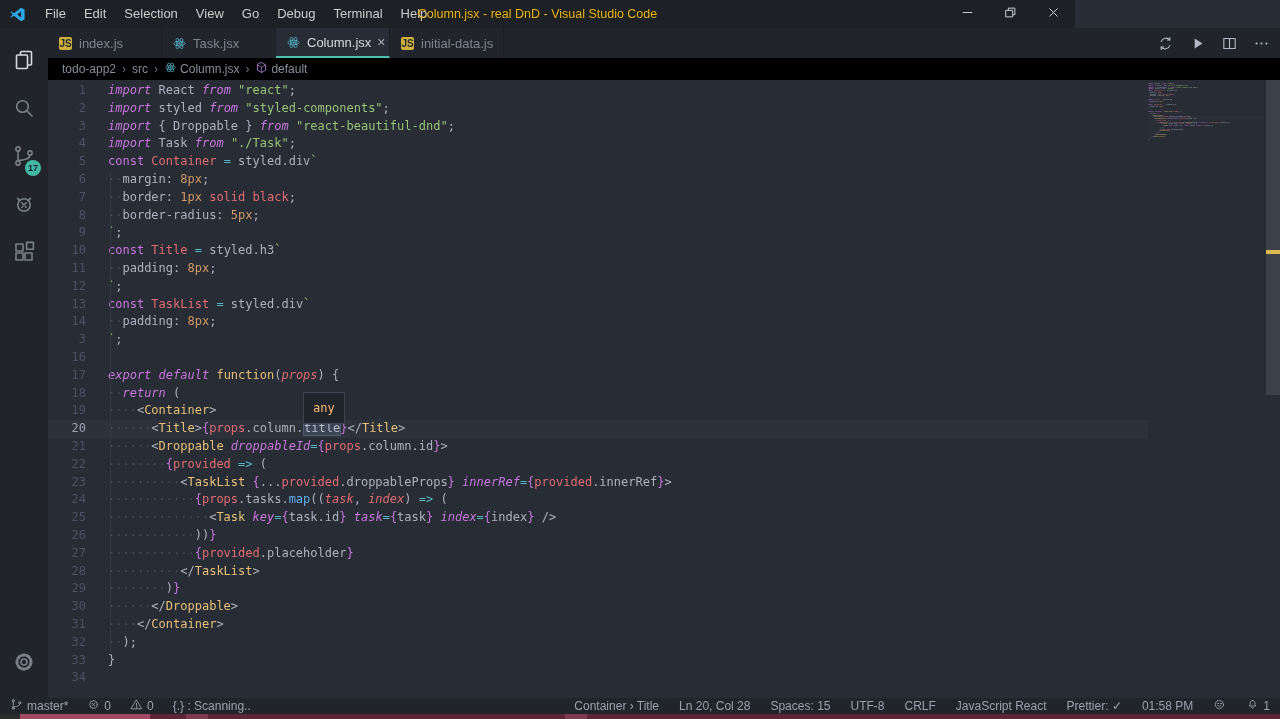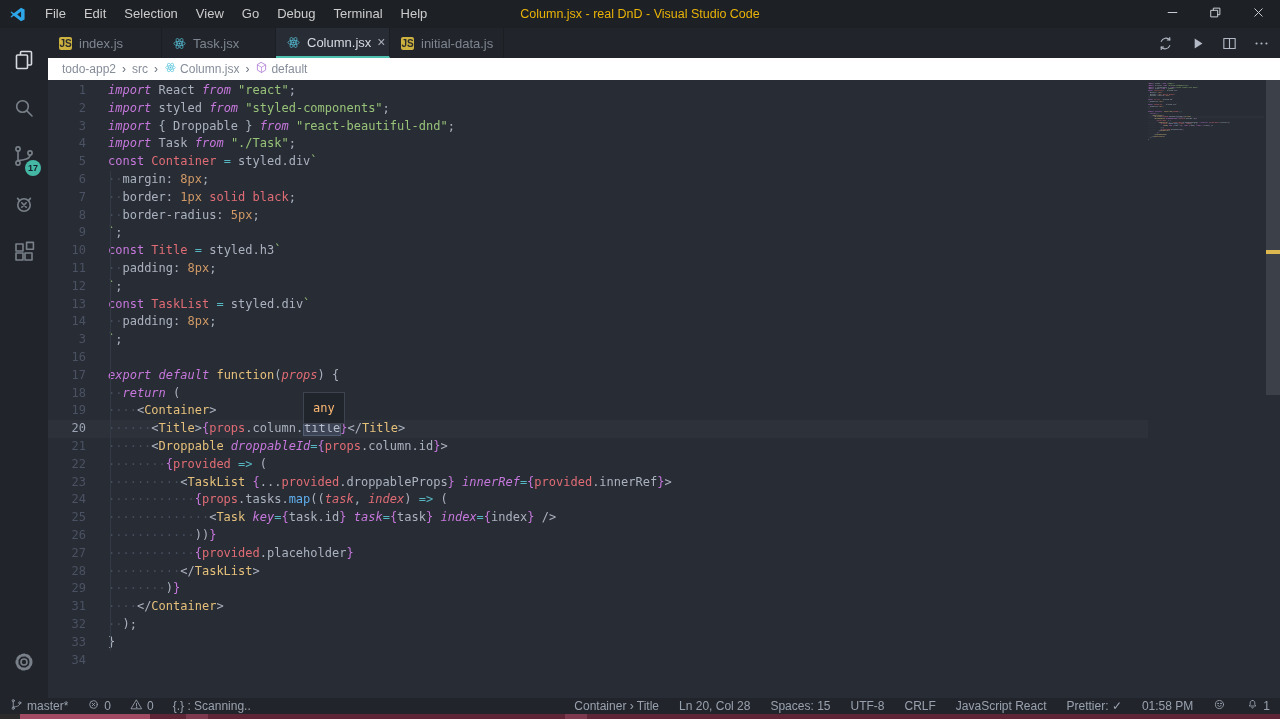--- a/index.html
+++ b/index.html
@@ -1,21 +1,21 @@
 <!DOCTYPE html>
 <html><head>
 <meta charset="utf-8">
 <style>
   * { margin:0; padding:0; box-sizing:border-box; }
   html,body { width:1280px; height:719px; overflow:hidden; background:#282c34;
               font-family:"Liberation Sans", sans-serif; }
   body { position:relative; color:#abb2bf; }
 
   
-  .titlebar { position:absolute; left:0; top:0; width:1280px; height:28px;
+  .titlebar { position:absolute; left:0; top:0; width:1075px; height:28px;
               background:#1d2025; display:flex; align-items:center; z-index:30; }
   .logo { width:17px; height:17px; margin:0 10px 0 9px; flex:none; }
   .menus { display:flex; align-items:center; height:100%; }
   .menu-item { padding:0 9px; font-size:13px; color:#cccccc; line-height:28px; cursor:default; }
   .win-title { position:absolute; left:0; right:0; text-align:center; font-size:12.5px;
                color:#eab308; pointer-events:none; }
   .win-controls { margin-left:auto; display:flex; height:100%; z-index:2; }
   .win-btn { width:43px; height:28px; display:flex; align-items:center; justify-content:center;
              color:#c8ccd4; }
   .win-btn svg { width:15px; height:15px; }
@@ -45,21 +45,21 @@
                        font-weight:bold; display:flex; align-items:center; justify-content:center;
                        border-radius:2px; font-family:"Liberation Sans",sans-serif; }
   .tab .close { margin-left:auto; font-size:14px; color:#aab0ba; line-height:1; }
   .react-c { color:#58c4dc; }
   .editor-actions { position:absolute; right:10px; top:28px; height:30px; display:flex;
                     align-items:center; gap:15px; color:#b3b9c5; z-index:11; }
   .editor-actions .ea { width:17px; height:17px; }
   .editor-actions svg { width:17px; height:17px; }
 
   
-  .breadcrumbs { position:absolute; left:48px; top:58px; right:0; height:22px; background:#ffffff;
+  .breadcrumbs { position:absolute; left:48px; top:58px; right:0; height:22px; background:#000000;
                  display:flex; align-items:center; padding-left:14px; font-size:12px; color:#868d99; }
   .crumb { display:flex; align-items:center; gap:3px; }
   .crumb svg { width:13px; height:13px; }
   .crumb-sep { margin:0 6px; color:#6b7280; font-size:12px; }
   .symbol-c { color:#b180d7; }
 
   
   .editor { position:absolute; left:48px; top:80px; right:0; height:618px; background:#282c34;
             overflow:hidden; font-family:"DejaVu Sans Mono", monospace; font-size:12px; }
   .lines { padding-top:2px; }
@@ -309,20 +309,21 @@
       <div class="line current"><span class="ln">20</span><span class="code"><span class="tk-ws">······</span><span class="tk-d">&lt;</span><span class="tk-fy">Title</span><span class="tk-d">&gt;</span><span class="tk-br">{</span><span class="tk-v">props</span><span class="tk-d">.column.</span><span class="caret"></span><span class="tk-hl">title</span><span class="tk-br">}</span><span class="tk-d">&lt;/</span><span class="tk-fy">Title</span><span class="tk-d">&gt;</span></span></div>
       <div class="line"><span class="ln">21</span><span class="code"><span class="tk-ws">······</span><span class="tk-d">&lt;</span><span class="tk-fy">Droppable</span><span class="tk-d"> </span><span class="tk-at">droppableId</span><span class="tk-op">=</span><span class="tk-br">{</span><span class="tk-v">props</span><span class="tk-d">.column.id</span><span class="tk-br">}</span><span class="tk-d">&gt;</span></span></div>
       <div class="line"><span class="ln">22</span><span class="code"><span class="tk-ws">········</span><span class="tk-br">{</span><span class="tk-v">provided</span><span class="tk-d"> </span><span class="tk-op">=&gt;</span><span class="tk-d"> (</span></span></div>
       <div class="line"><span class="ln">23</span><span class="code"><span class="tk-ws">··········</span><span class="tk-d">&lt;</span><span class="tk-fy">TaskList</span><span class="tk-d"> </span><span class="tk-br">{</span><span class="tk-d">...</span><span class="tk-v">provided</span><span class="tk-d">.droppableProps</span><span class="tk-br">}</span><span class="tk-d"> </span><span class="tk-at">innerRef</span><span class="tk-op">=</span><span class="tk-br">{</span><span class="tk-v">provided</span><span class="tk-d">.innerRef</span><span class="tk-br">}</span><span class="tk-d">&gt;</span></span></div>
       <div class="line"><span class="ln">24</span><span class="code"><span class="tk-ws">············</span><span class="tk-br">{</span><span class="tk-v">props</span><span class="tk-d">.tasks.</span><span class="tk-fb">map</span><span class="tk-d">((</span><span class="tk-vi">task</span><span class="tk-d">, </span><span class="tk-vi">index</span><span class="tk-d">) </span><span class="tk-op">=&gt;</span><span class="tk-d"> (</span></span></div>
       <div class="line"><span class="ln">25</span><span class="code"><span class="tk-ws">··············</span><span class="tk-d">&lt;</span><span class="tk-fy">Task</span><span class="tk-d"> </span><span class="tk-at">key</span><span class="tk-op">=</span><span class="tk-br">{</span><span class="tk-d">task.id</span><span class="tk-br">}</span><span class="tk-d"> </span><span class="tk-at">task</span><span class="tk-op">=</span><span class="tk-br">{</span><span class="tk-d">task</span><span class="tk-br">}</span><span class="tk-d"> </span><span class="tk-at">index</span><span class="tk-op">=</span><span class="tk-br">{</span><span class="tk-d">index</span><span class="tk-br">}</span><span class="tk-d"> /&gt;</span></span></div>
       <div class="line"><span class="ln">26</span><span class="code"><span class="tk-ws">············</span><span class="tk-d">))</span><span class="tk-br">}</span></span></div>
       <div class="line"><span class="ln">27</span><span class="code"><span class="tk-ws">············</span><span class="tk-br">{</span><span class="tk-v">provided</span><span class="tk-d">.placeholder</span><span class="tk-br">}</span></span></div>
       <div class="line"><span class="ln">28</span><span class="code"><span class="tk-ws">··········</span><span class="tk-d">&lt;/</span><span class="tk-fy">TaskList</span><span class="tk-d">&gt;</span></span></div>
       <div class="line"><span class="ln">29</span><span class="code"><span class="tk-ws">········</span><span class="tk-d">)</span><span class="tk-br">}</span></span></div>
+      <div class="line"><span class="ln">30</span><span class="code"><span class="tk-ws">······</span><span class="tk-d">&lt;/</span><span class="tk-fy">Droppable</span><span class="tk-d">&gt;</span></span></div>
       <div class="line"><span class="ln">31</span><span class="code"><span class="tk-ws">····</span><span class="tk-d">&lt;/</span><span class="tk-fy">Container</span><span class="tk-d">&gt;</span></span></div>
       <div class="line"><span class="ln">32</span><span class="code"><span class="tk-ws">··</span><span class="tk-d">);</span></span></div>
       <div class="line"><span class="ln">33</span><span class="code"><span class="tk-d">}</span></span></div>
       <div class="line"><span class="ln">34</span><span class="code"></span></div>
     </div>
   <div class="tooltip">any</div>
   <div class="minimap">
       <div class="mini" id="mini">
         <div class="line"><span class="code"><span class="tk-kwi">import</span><span class="tk-d"> </span><span class="tk-d">React</span><span class="tk-d"> </span><span class="tk-kwi">from</span><span class="tk-d"> </span><span class="tk-s">"react"</span><span class="tk-d">;</span></span></div>
         <div class="line"><span class="code"><span class="tk-kwi">import</span><span class="tk-d"> </span><span class="tk-d">styled</span><span class="tk-d"> </span><span class="tk-kwi">from</span><span class="tk-d"> </span><span class="tk-s">"styled-components"</span><span class="tk-d">;</span></span></div>

